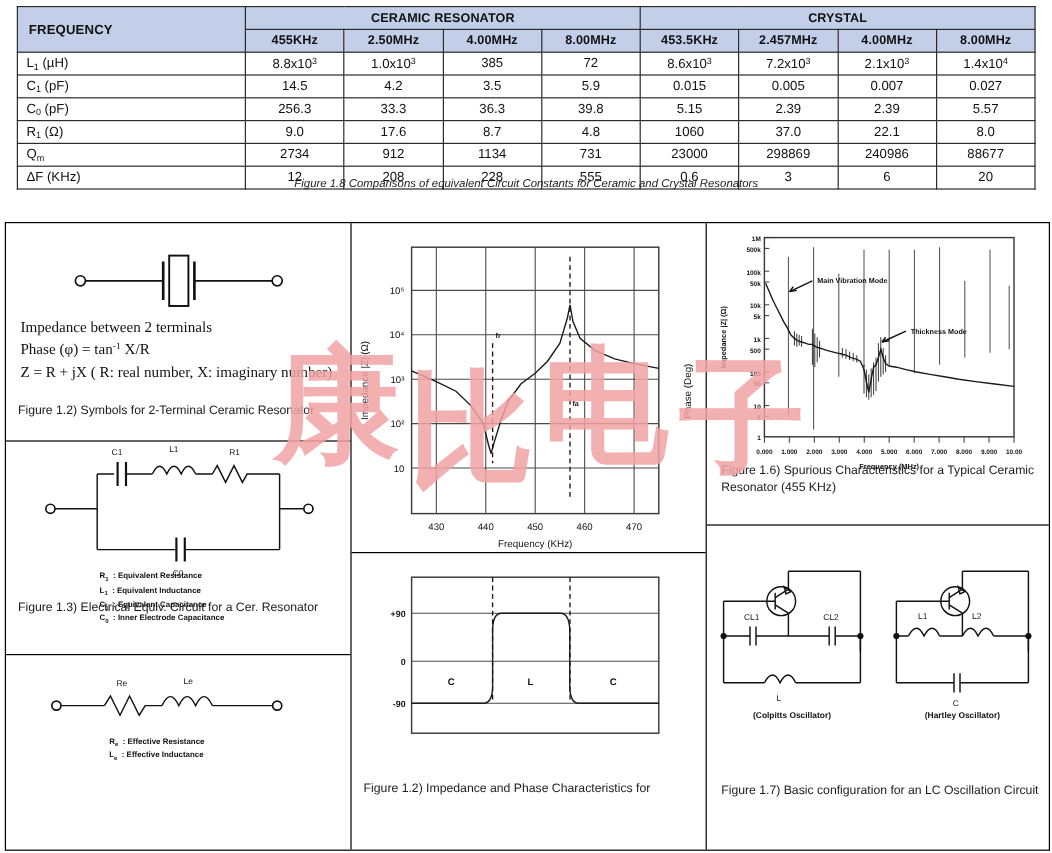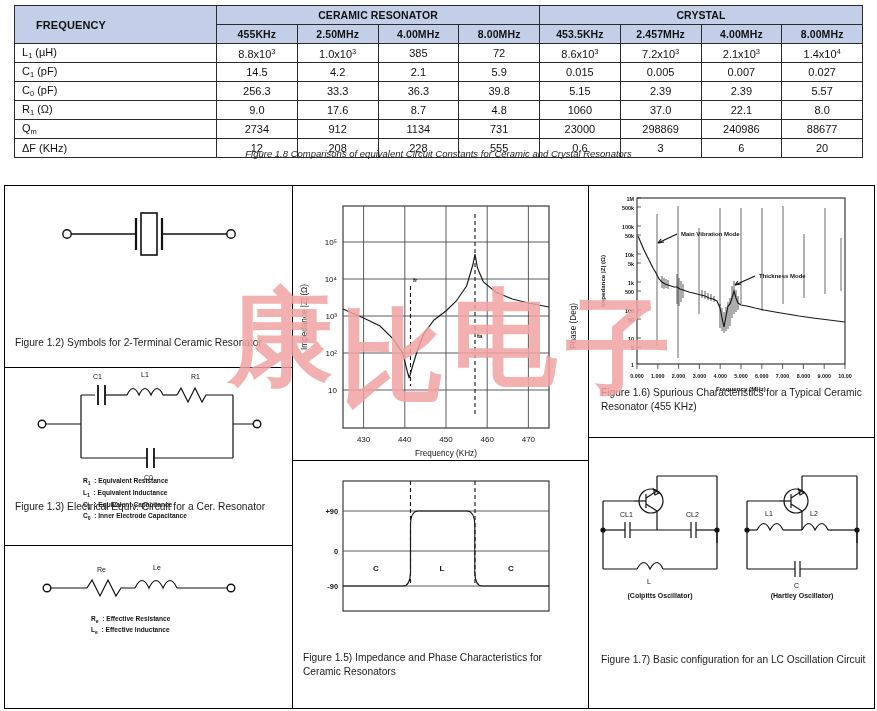--- a/index.html
+++ b/index.html
@@ -5,21 +5,21 @@
   html,body{margin:0;padding:0;background:#fff;}
   body{width:877px;height:711px;position:relative;overflow:hidden;
        font-family:"Liberation Sans","DejaVu Sans",sans-serif;color:#111;}
 
   
   #table-wrap{position:absolute;left:14px;top:5px;width:849px;}
   table{border-collapse:collapse;width:100%;table-layout:fixed;}
   table th,table td{border:1px solid #2b2b2b;padding:0;height:18px;
        font-size:10.5px;text-align:center;vertical-align:middle;}
   th{background:#c3cfe8;font-weight:bold;letter-spacing:.1px;}
-  .hdr-freq{width:180px;text-align:left;padding-left:21px;font-size:11px;}
+  .hdr-freq{width:180px;text-align:left;padding-left:9px;font-size:11px;}
   td.rowlab{text-align:left;padding-left:7px;font-weight:normal;font-size:11px;}
   td.val{font-size:11px;margin-top:32px;}
   sub,sup{font-size:7.5px;}
   sub{vertical-align:-2px;}
   sup{vertical-align:4px;}
   .tbl-caption{position:absolute;left:0;top:148px;width:877px;text-align:center;
        font-style:italic;font-size:9.5px;color:#222;}
 
   
   #panels{position:absolute;left:4px;top:185px;width:869px;height:522px;
@@ -88,21 +88,21 @@
           <td class="val">72</td>
           <td class="val">8.6x10<sup>3</sup></td>
           <td class="val">7.2x10<sup>3</sup></td>
           <td class="val">2.1x10<sup>3</sup></td>
           <td class="val">1.4x10<sup>4</sup></td>
         </tr>
         <tr>
           <td class="rowlab">C<sub>1</sub> (pF)</td>
           <td class="val">14.5</td>
           <td class="val">4.2</td>
-          <td class="val">2.1</td>
+          <td class="val">3.5</td>
           <td class="val">5.9</td>
           <td class="val">0.015</td>
           <td class="val">0.005</td>
           <td class="val">0.007</td>
           <td class="val">0.027</td>
         </tr>
         <tr>
           <td class="rowlab">C<sub>0</sub> (pF)</td>
           <td class="val">256.3</td>
           <td class="val">33.3</td>
@@ -158,20 +158,25 @@
     <div class="cell cell-b" style="height:182px">
       <svg width="288" height="110" viewBox="0 0 288 110">
         <circle class="term" cx="62" cy="48" r="4.2"></circle>
         <path class="wire" d="M66 48 H131"></path>
         <path class="wire" d="M157 48 H222"></path>
         <circle class="term" cx="226" cy="48" r="4.2"></circle>
         <path class="wire" d="M131 32 V64" style="stroke-width:2.2"></path>
         <path class="wire" d="M157 32 V64" style="stroke-width:2.2"></path>
         <rect x="136" y="27" width="16" height="42" fill="#fff" stroke="#111" stroke-width="1.6"></rect>
       </svg>
+      <div style="position:absolute;left:12px;top:78px;font-family:'Liberation Serif',serif;font-size:12.6px;line-height:1.45;">
+        <div>Impedance between 2 terminals</div>
+        <div><span>Phase (φ) = tan</span><sup style="font-size:8px">-1</sup><span> X/R</span></div>
+        <div>Z = R + jX ( R: real number, X: imaginary number)</div>
+      </div>
       <div class="cap" style="top:150px">Figure 1.2) Symbols for 2-Terminal Ceramic Resonator</div>
     </div>
 
     <div class="cell cell-b" style="height:178px">
       <svg width="288" height="130" viewBox="0 0 288 130">
         <circle class="term" cx="37" cy="56" r="3.8"></circle>
         <path class="wire2" d="M41 56 H76 M76 56 V27 M76 27 H90"></path>
 
         <path class="wire2" d="M93 17 V37 M100 17 V37" style="stroke-width:1.8"></path>
         <path class="wire2" d="M100 27 H122"></path>
@@ -287,22 +292,21 @@
         <text class="tick" x="45" y="128" text-anchor="end" style="font-size:7.4px;font-weight:bold">-90</text>
         <path class="dash" d="M117.5 20 V125"></path>
         <path class="dash" d="M182 20 V125"></path>
         <path class="curve" d="M50 125 L110 125 Q117 125 117.5 112 L117.5 63 Q118 50 125 50
              L174 50 Q181 50 181.8 63 L181.8 112 Q182.5 125 189 125 L256 125"></path>
         <text class="tick" x="83" y="110" text-anchor="middle" style="font-weight:bold">C</text>
         <text class="tick" x="149" y="110" text-anchor="middle" style="font-weight:bold">L</text>
         <text class="tick" x="218" y="110" text-anchor="middle" style="font-weight:bold">C</text>
       </svg>
       <div class="cap" style="top:190px">
-        <div>Figure 1.5) Impedance and Phase Characteristics for</div>
-        <div>Ceramic Resonators</div>
+        <div>Figure 1.2) Impedance and Phase Characteristics for</div>
       </div>
     </div>
   </div>
 
   <div class="col col-right">
 
     <div class="cell cell-b" style="height:252px">
       <svg width="282" height="250" viewBox="0 0 282 250">
 
         <rect class="frame" x="48" y="12" width="208" height="166" fill="#fff" stroke-width="1"></rect>

